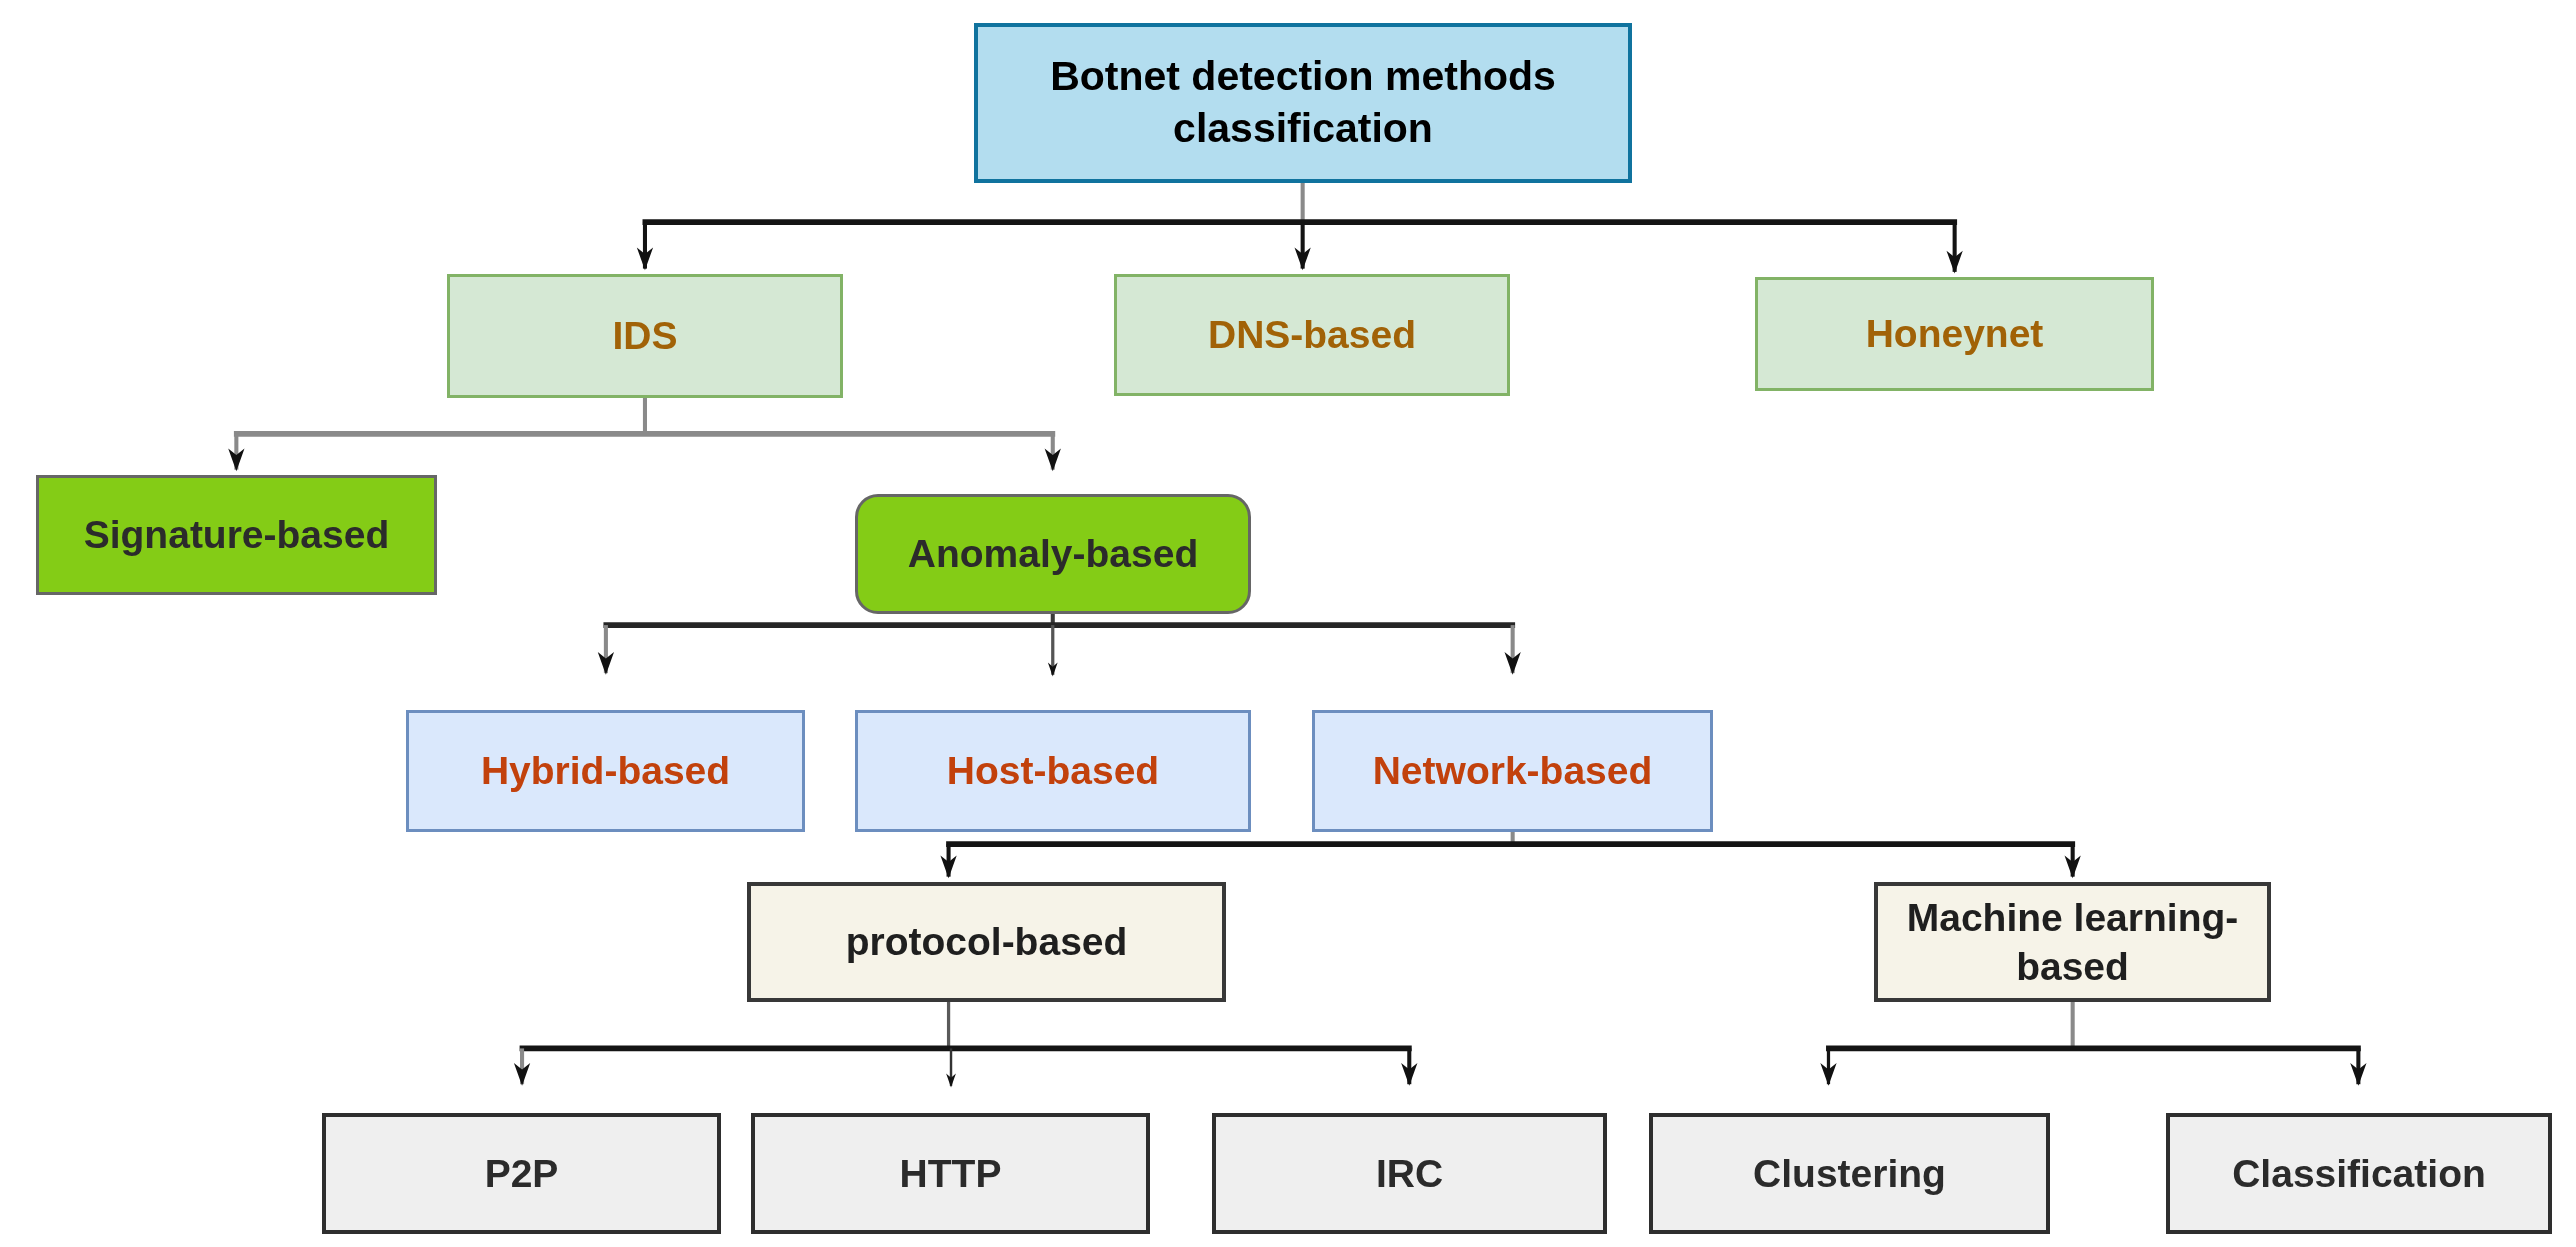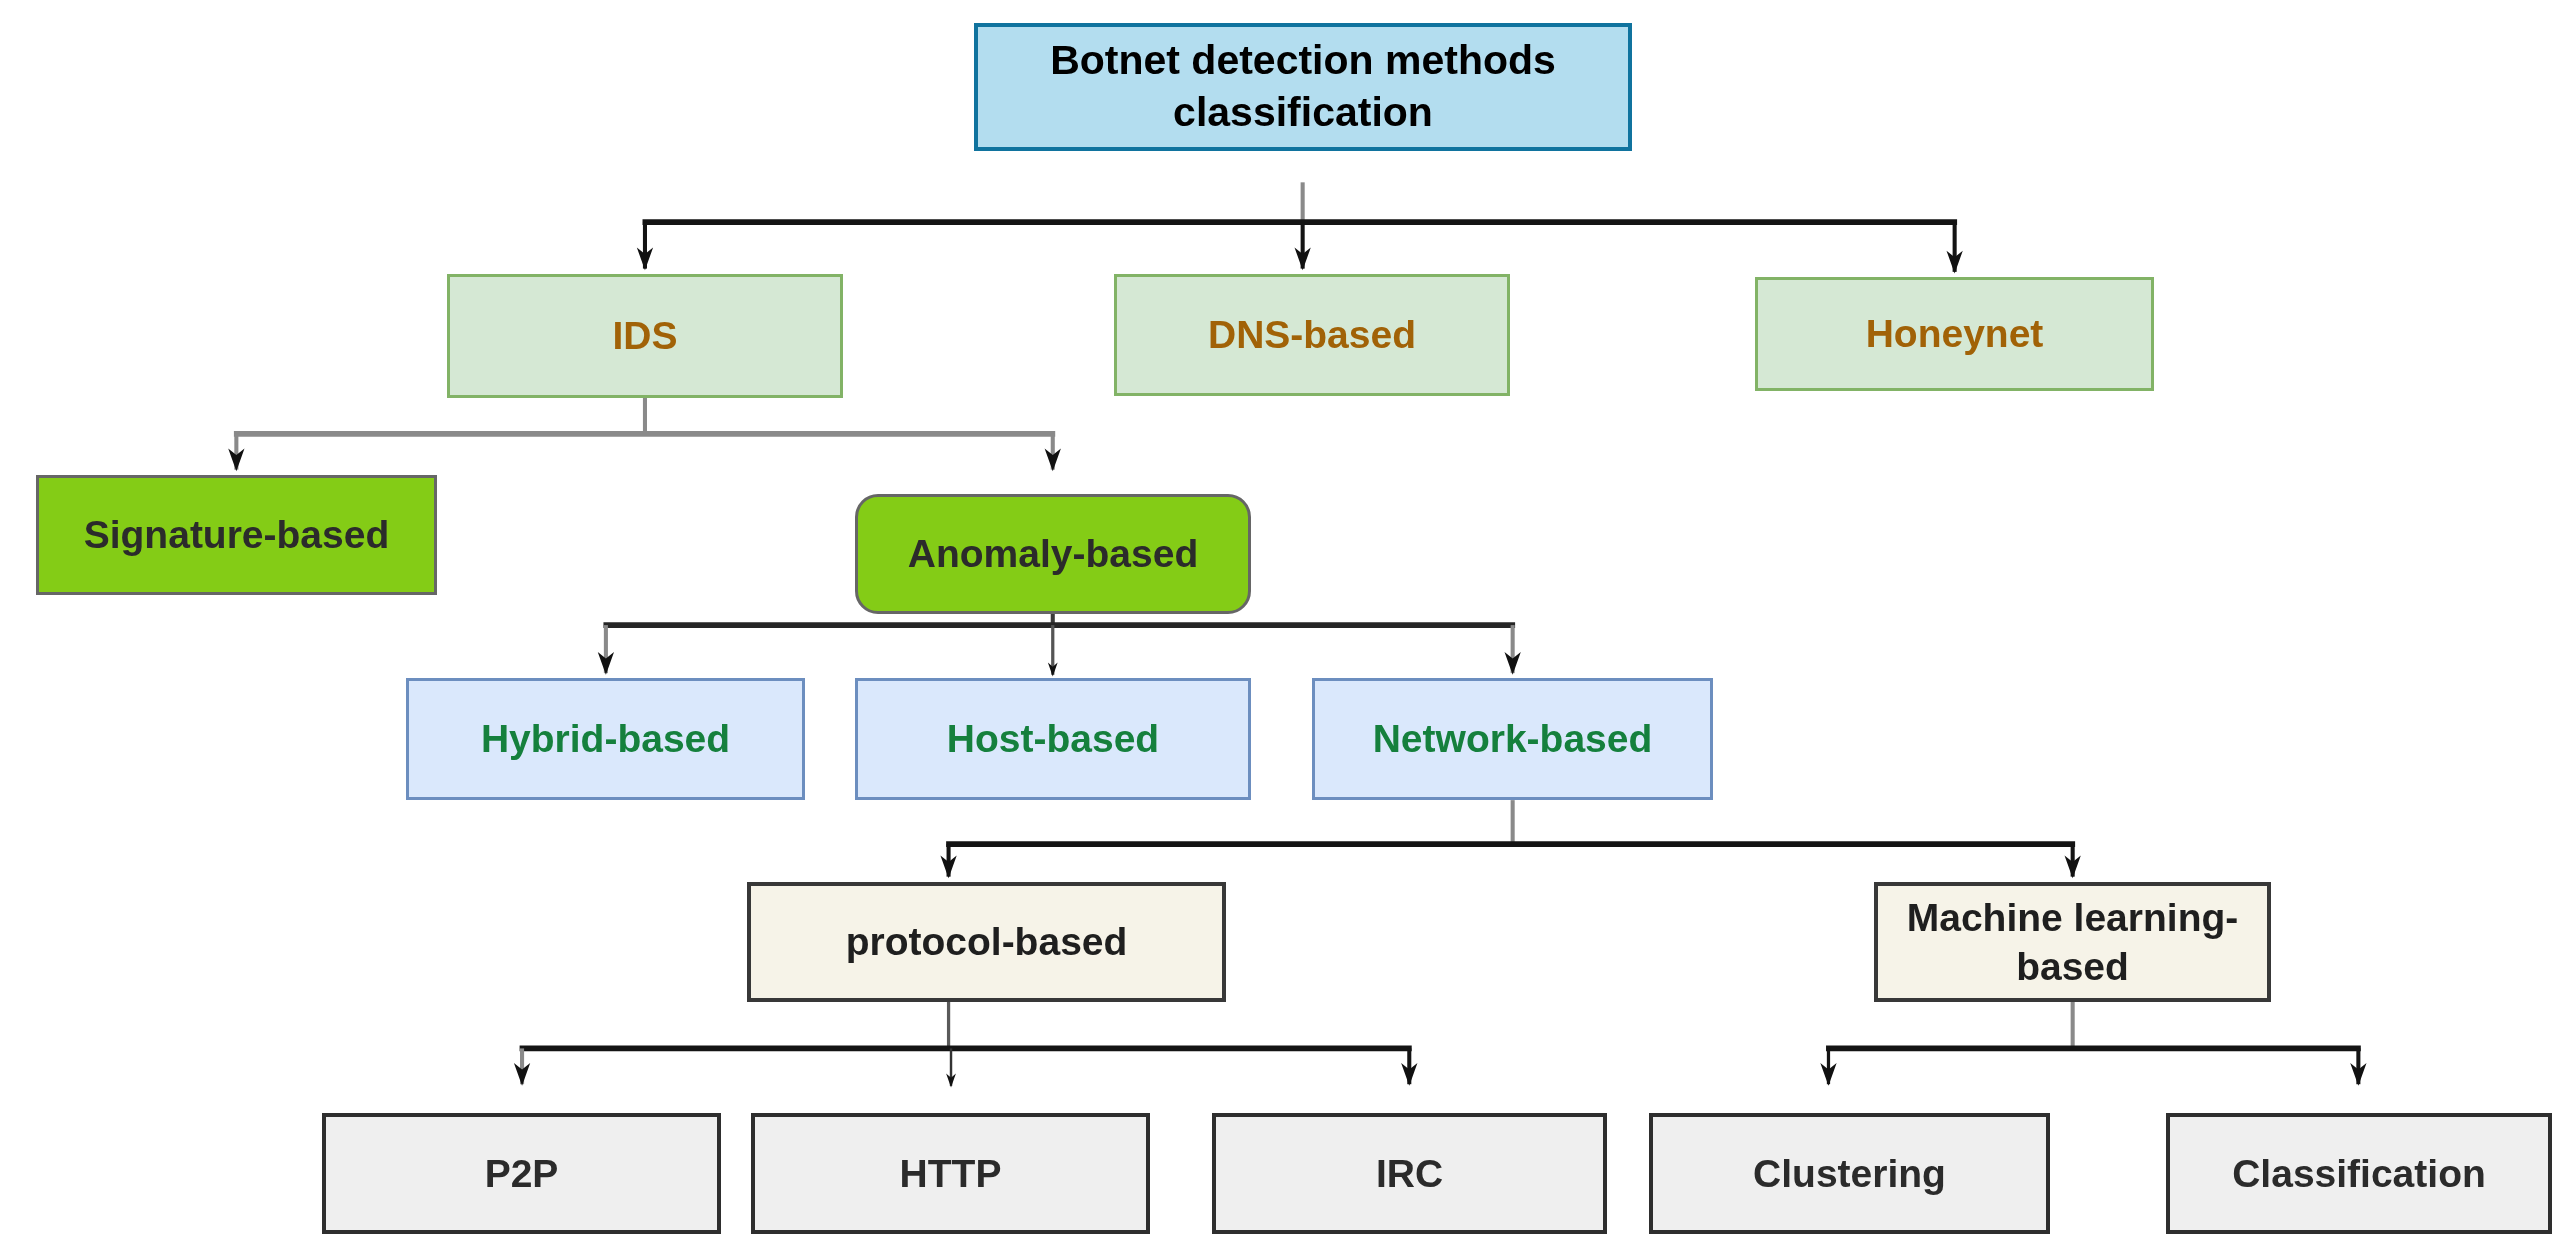--- a/index.html
+++ b/index.html
@@ -34,21 +34,21 @@
     font-weight: bold;
     font-size: 39px;
     line-height: 1.26;
     color: #1a1a1a;
     padding: 4.9px 8.1px;
     white-space: normal;
   }
   .cat-root  { background:#B3DDEF; border:4.1px solid #10739E; font-size:41px; color:#000000; }
   .cat-green { background:#D5E8D4; border:3.3px solid #82B366; color:#a16207; }
   .cat-plain { background:#84cc16; border:3.3px solid #666666; color:#2b2b2b; }
-  .cat-blue  { background:#DAE8FC; border:3.3px solid #6C8EBF; color:#15803d; }
+  .cat-blue  { background:#DAE8FC; border:3.3px solid #6C8EBF; color:#c2410c;margin-top:32px; }
   .cat-cream { background:#F6F3E8; border:4.1px solid #383838; color:#1f1f1f; }
   .cat-leaf  { background:#EFEFEF; border:4.1px solid #2E2E2E; color:#2b2b2b;margin-top:24px; }
 </style>
 </head>
 <body>
 
 <div class="canvas">
 
   <svg class="edges" viewBox="0 0 3164 1532" xmlns="http://www.w3.org/2000/svg">
     <defs>
@@ -99,21 +99,21 @@
     </g>
 
     <g fill="none">
       <path d="M2546 1231 V1286" stroke="#8A8A8A" stroke-width="5"></path>
       <path d="M2243 1288 H2900" stroke="#141414" stroke-width="7"></path>
       <path d="M2246 1288 V1332" stroke="#141414" stroke-width="4" marker-end="url(#ah)"></path>
       <path d="M2897 1288 V1332" stroke="#141414" stroke-width="5" marker-end="url(#ah)"></path>
     </g>
   </svg>
 
-  <div class="node cat-root" style="left:974px; top:23px;  width:658px; height:128px;">Botnet detection methods classification</div>
+  <div class="node cat-root" style="left:974px; top:23px;  width:658px; height:160px;">Botnet detection methods classification</div>
 
   <div class="node cat-green" style="left:447px;  top:274px; width:396px; height:124px;">IDS</div>
   <div class="node cat-green" style="left:1105px; top:274px; width:396px; height:122px;margin-left:9px;">DNS-based</div>
   <div class="node cat-green" style="left:1755px; top:277px; width:399px; height:114px;text-align:right;">Honeynet</div>
 
   <div class="node cat-plain" style="left:36px;   top:475px; width:401px; height:120px;">Signature-based</div>
   <div class="node cat-plain" style="left:855px; top:494px; width:396px; height:120px;border-radius:23px;">Anomaly-based</div>
 
   <div class="node cat-blue" style="left:406px;  top:678px; width:399px; height:122px;">Hybrid-based</div>
   <div class="node cat-blue" style="left:855px; top:678px; width:396px; height:122px;">Host-based</div>

